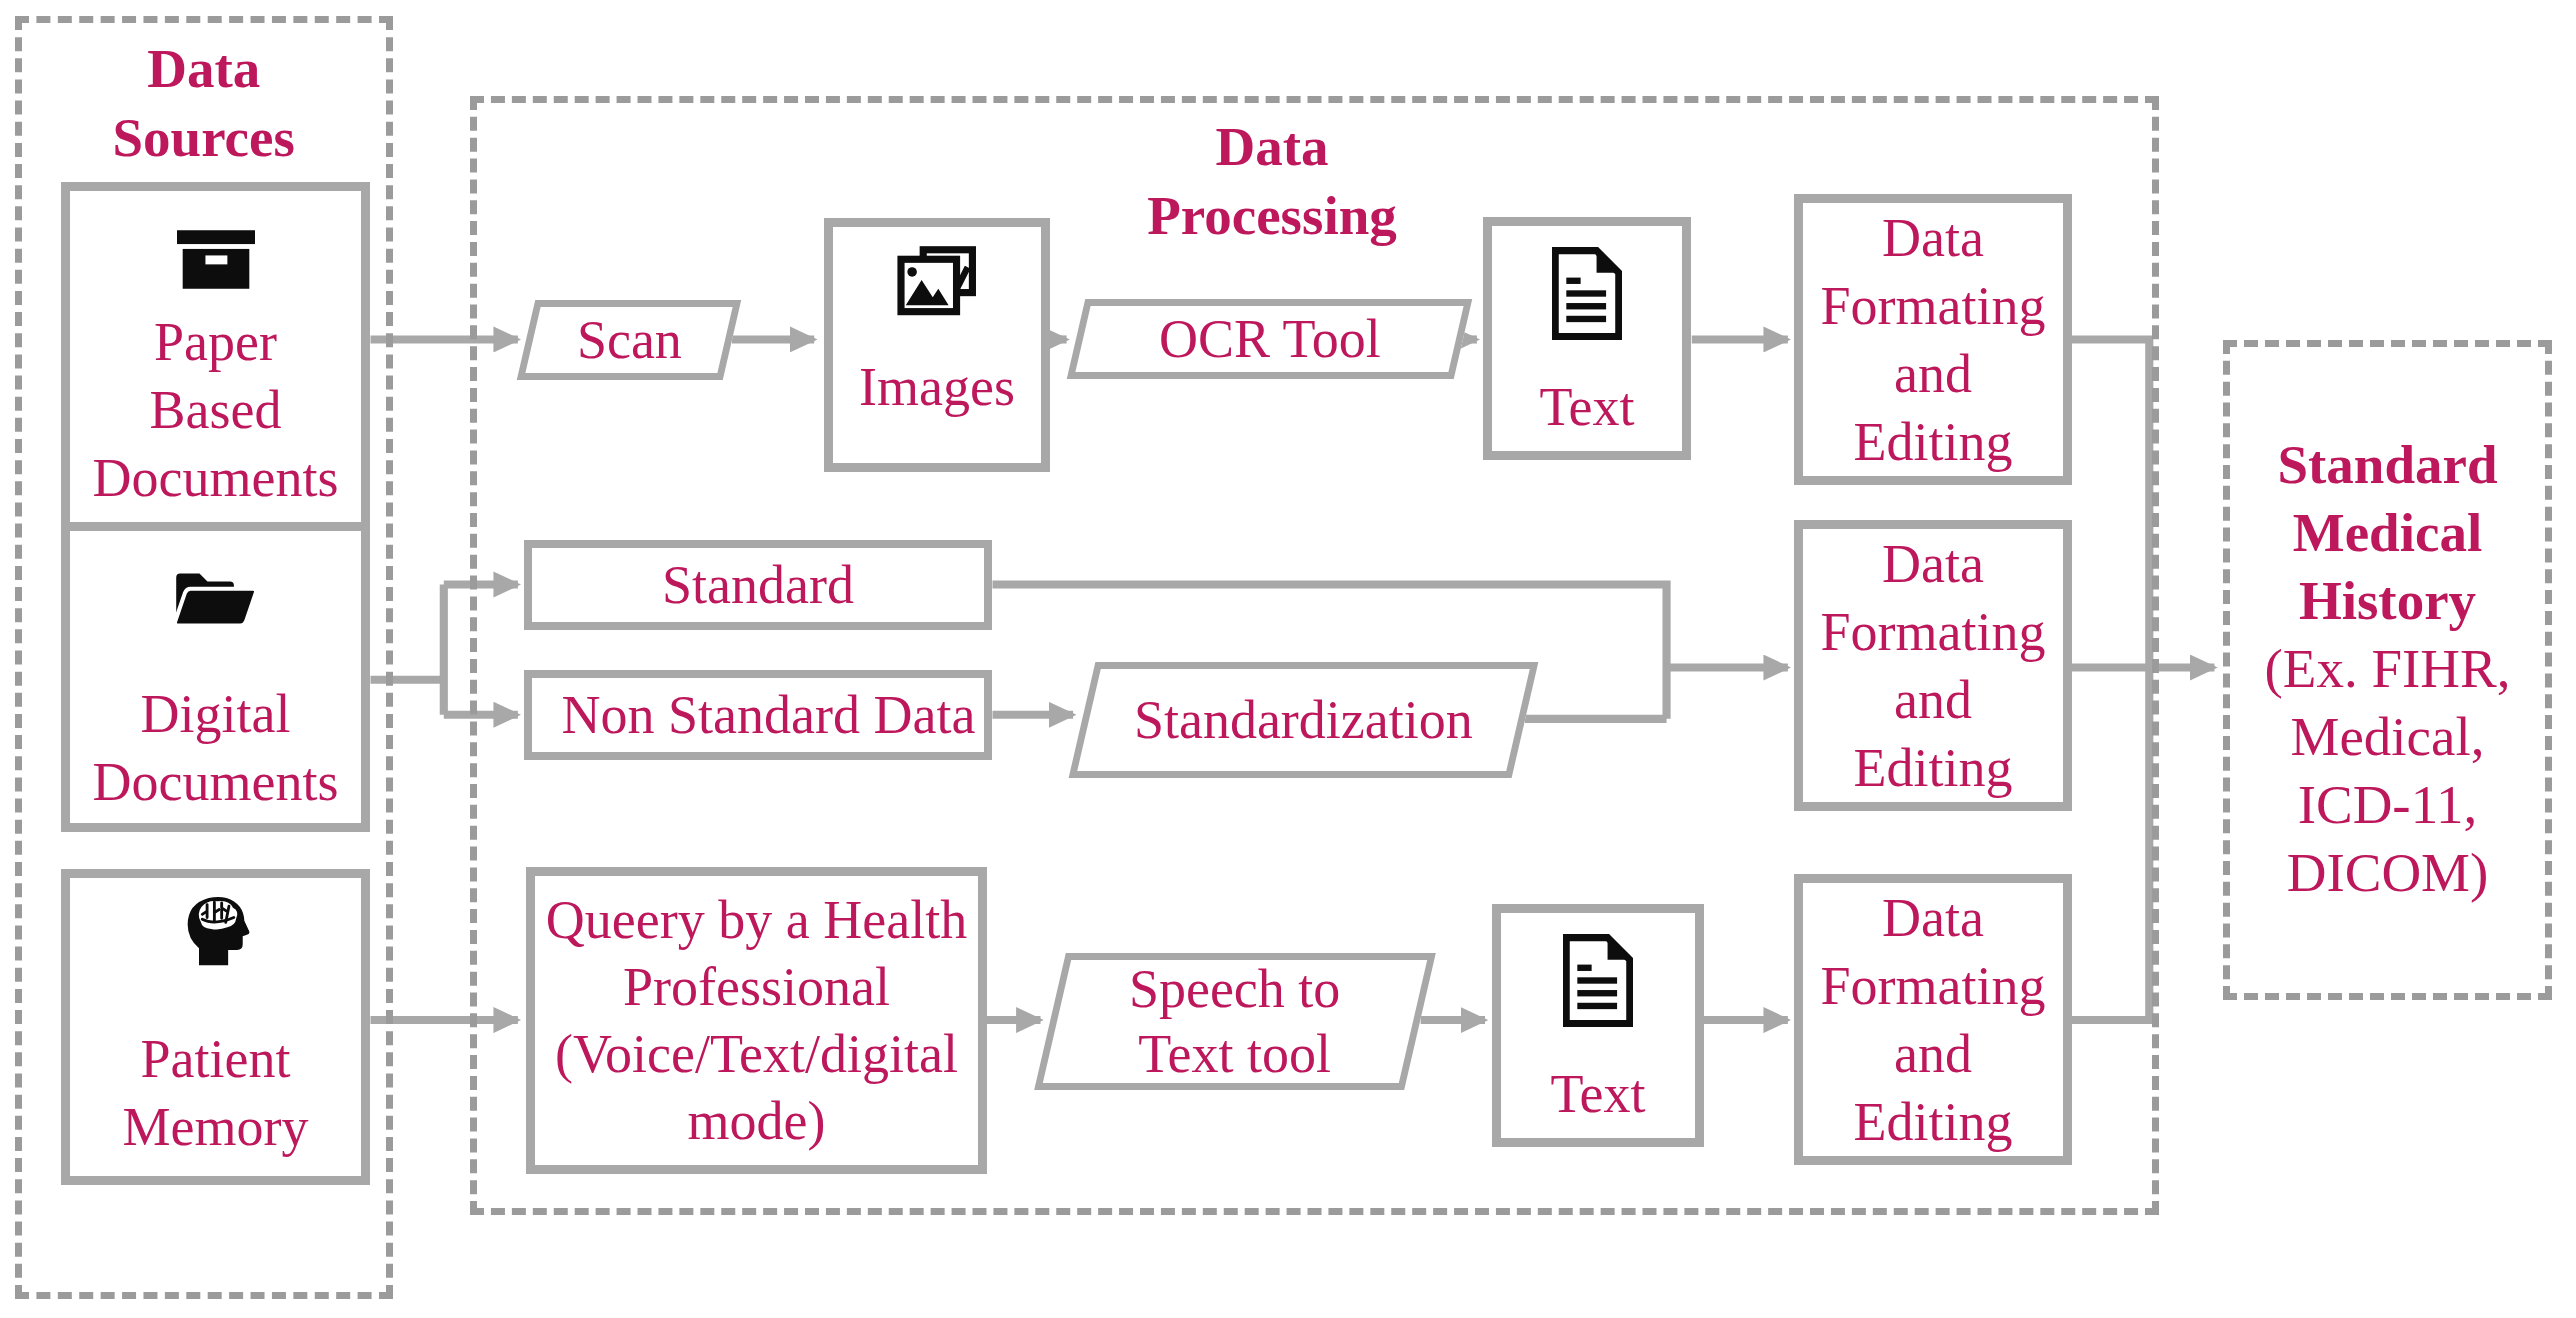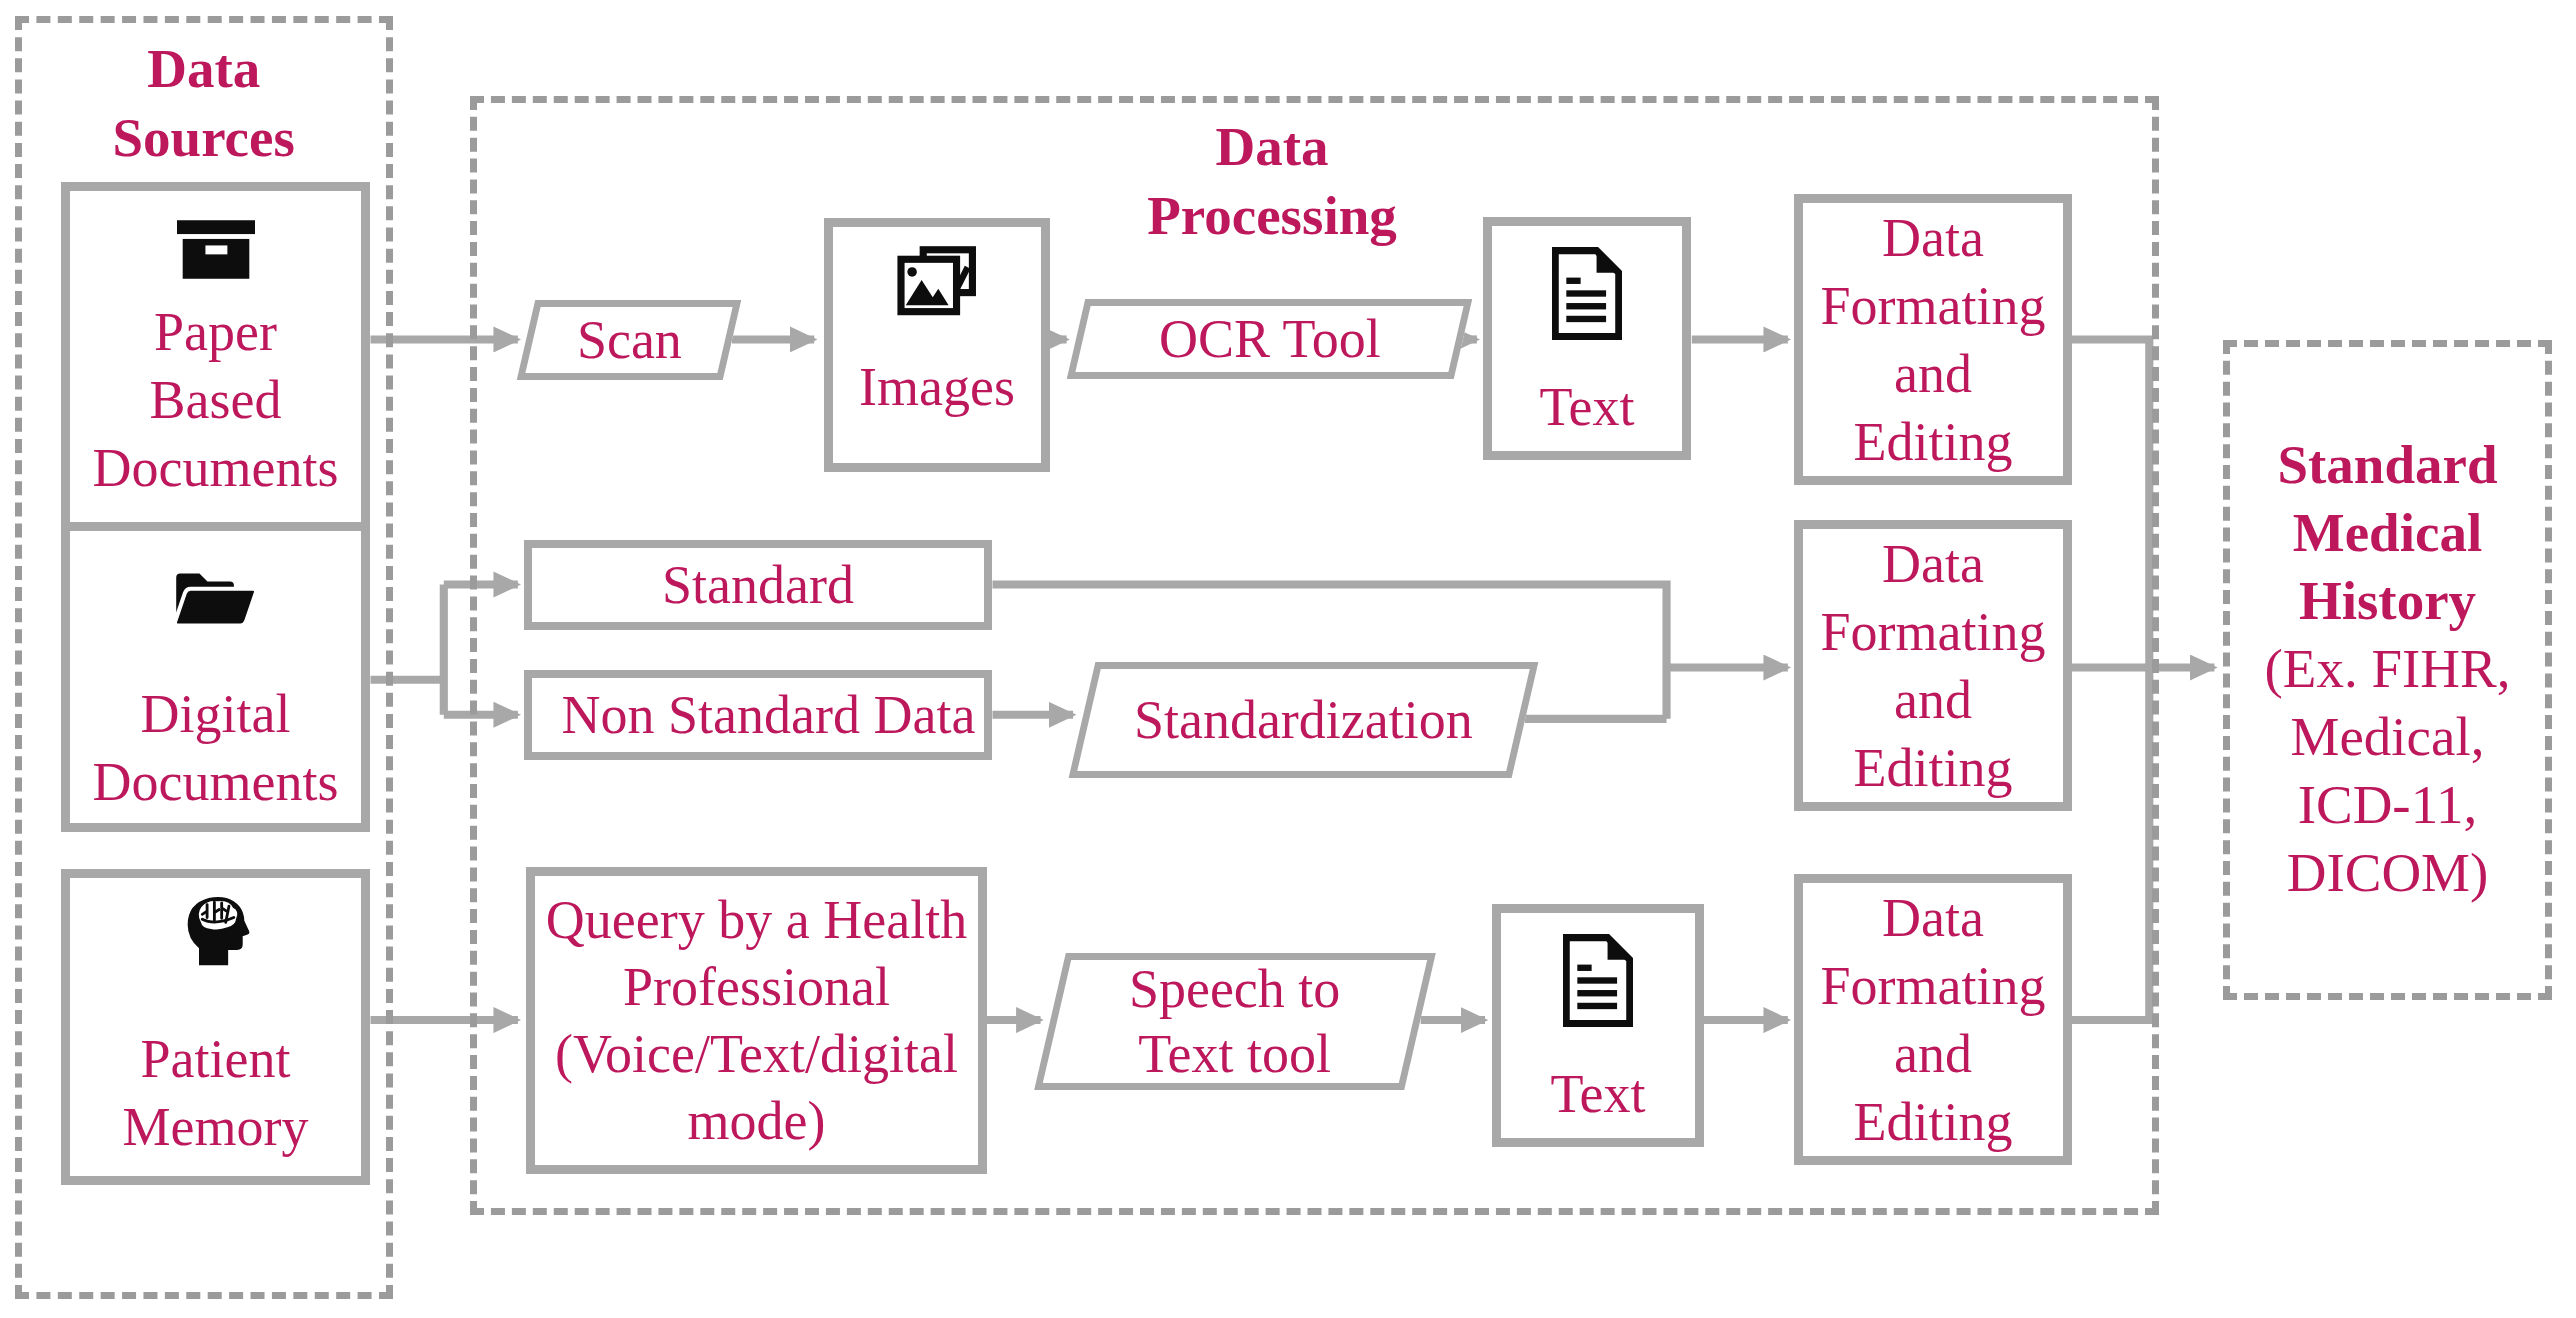--- a/index.html
+++ b/index.html
@@ -57,21 +57,21 @@
       <path d="M1212,1253 H1278" marker-end="url(#ah)"></path>
       <path d="M1745,1253 H1824" marker-end="url(#ah)"></path>
       <path d="M2092,1253 H2196" marker-end="url(#ah)"></path>
     </g>
   </svg>
 
   <div class="abs group" style="left:14.7px;top:16.3px;width:378px;height:1283px;"></div>
   <div class="abs group-title" style="left:14.7px;top:34px;width:378px;">Data
 Sources</div>
 
-  <div class="abs node" style="left:61px;top:182px;width:309px;height:353px;justify-content:flex-start;padding-top:29px;">
+  <div class="abs node" style="left:61px;top:182px;width:309px;height:353px;justify-content:flex-start;padding-top:39px;">
     <span class="icon">
       <svg viewBox="0 0 96 72" width="78" height="59">
         <rect x="0" y="0" width="96" height="17" fill="#0d0d0d"></rect>
         <rect x="7" y="23" width="82" height="49" fill="#0d0d0d"></rect>
         <rect x="35" y="31" width="27" height="11" fill="#ffffff"></rect>
       </svg>
     </span>
     <span class="lbl" style="margin-top:14.7px;">Paper
 Based
 Documents</span>

